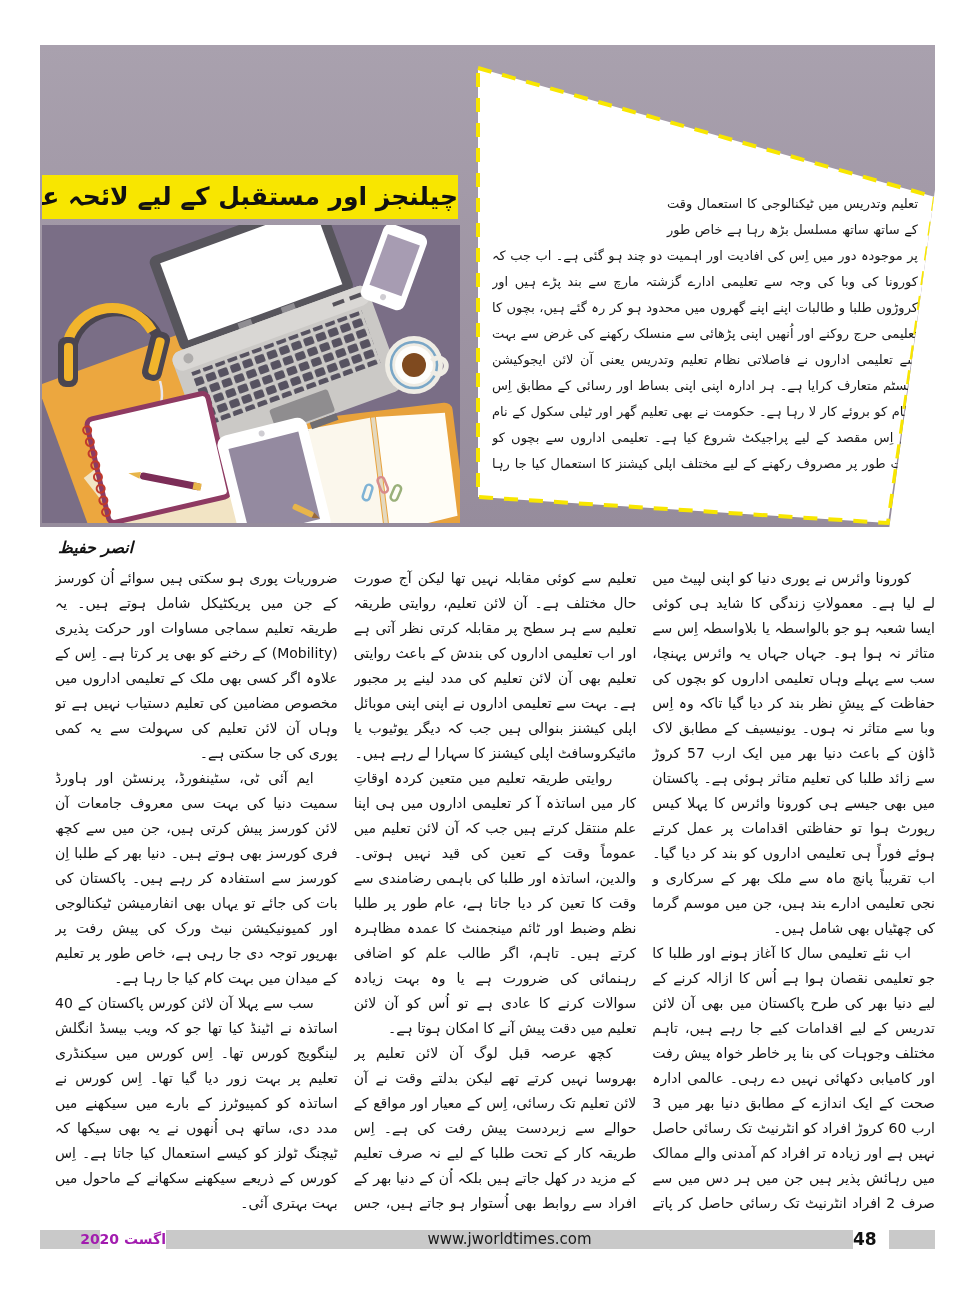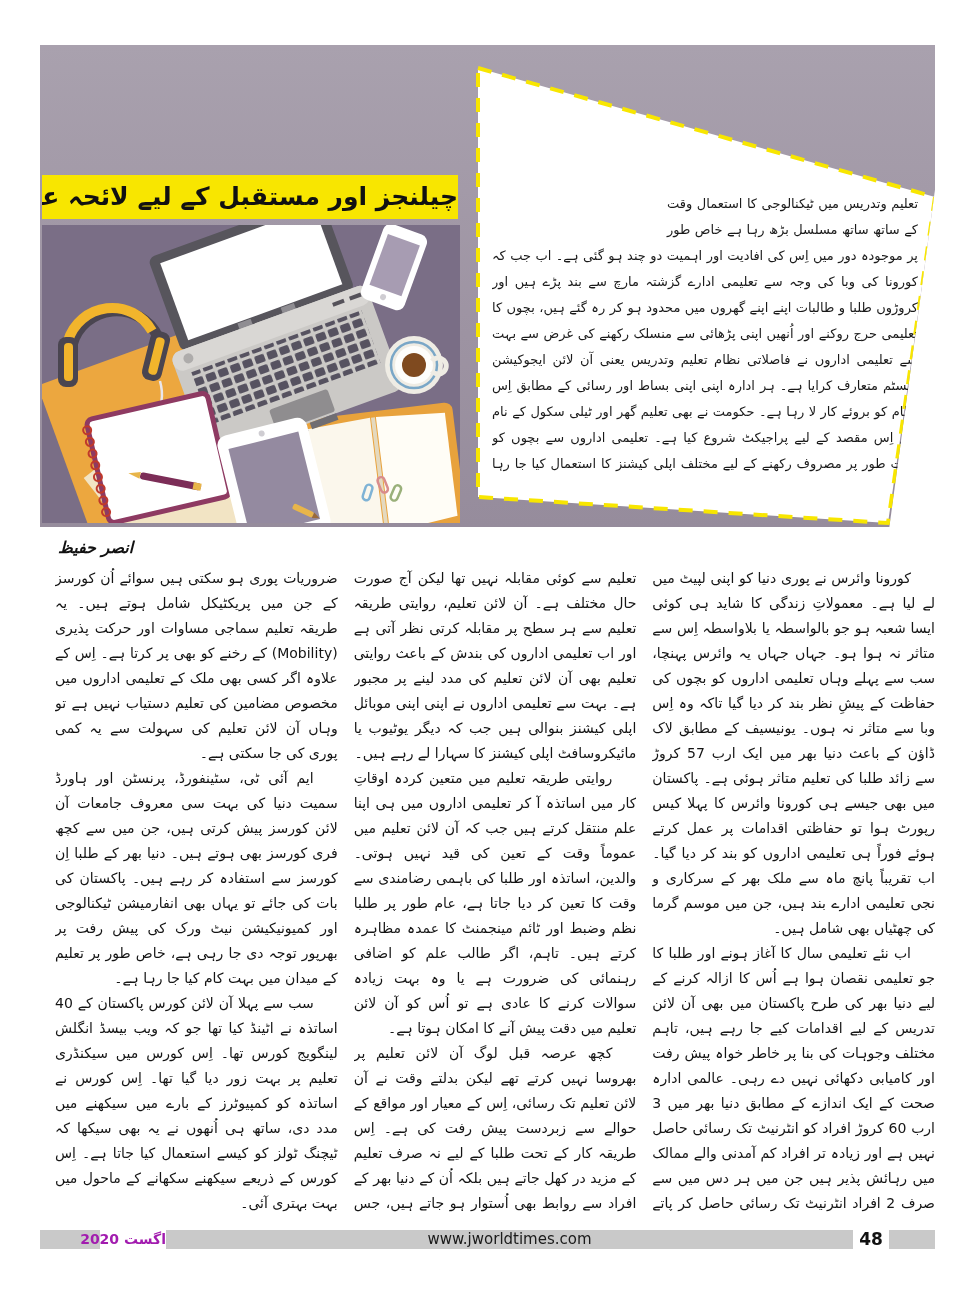--- a/index.html
+++ b/index.html
@@ -39,21 +39,21 @@
 
   
   .footer{position:absolute;left:40px;top:1229px;width:895px;height:20px;
           display:flex;align-items:center;}
   .fbar{background:#c9c9c9;height:19px;}
   .fbar.b1{width:60px;}
   .fbar.b2{flex:1;display:flex;align-items:center;justify-content:center;}
   .fbar.b3{width:46px;}
   .fissue{width:66px;text-align:center;color:#a21caf;font-weight:bold;font-size:14px;direction:rtl;white-space:nowrap;}
   .fsite{font-size:15px;color:#1a1a1a;}
-  .fpage{width:36px;text-align:center;font-size:17px;font-weight:bold;color:#111;}
+  .fpage{width:36px;font-size:17px;font-weight:bold;color:#111;}
 </style>
 </head>
 <body>
 
 <div class="page">
 
   <div class="banner">
 
     <svg class="intro-shape" viewBox="0 0 895 482" aria-hidden="true">
       <polygon points="438,23 895,152 848,478 438,452" fill="#ffffff" stroke="#f8e600" stroke-width="4" stroke-dasharray="14 11"></polygon>

